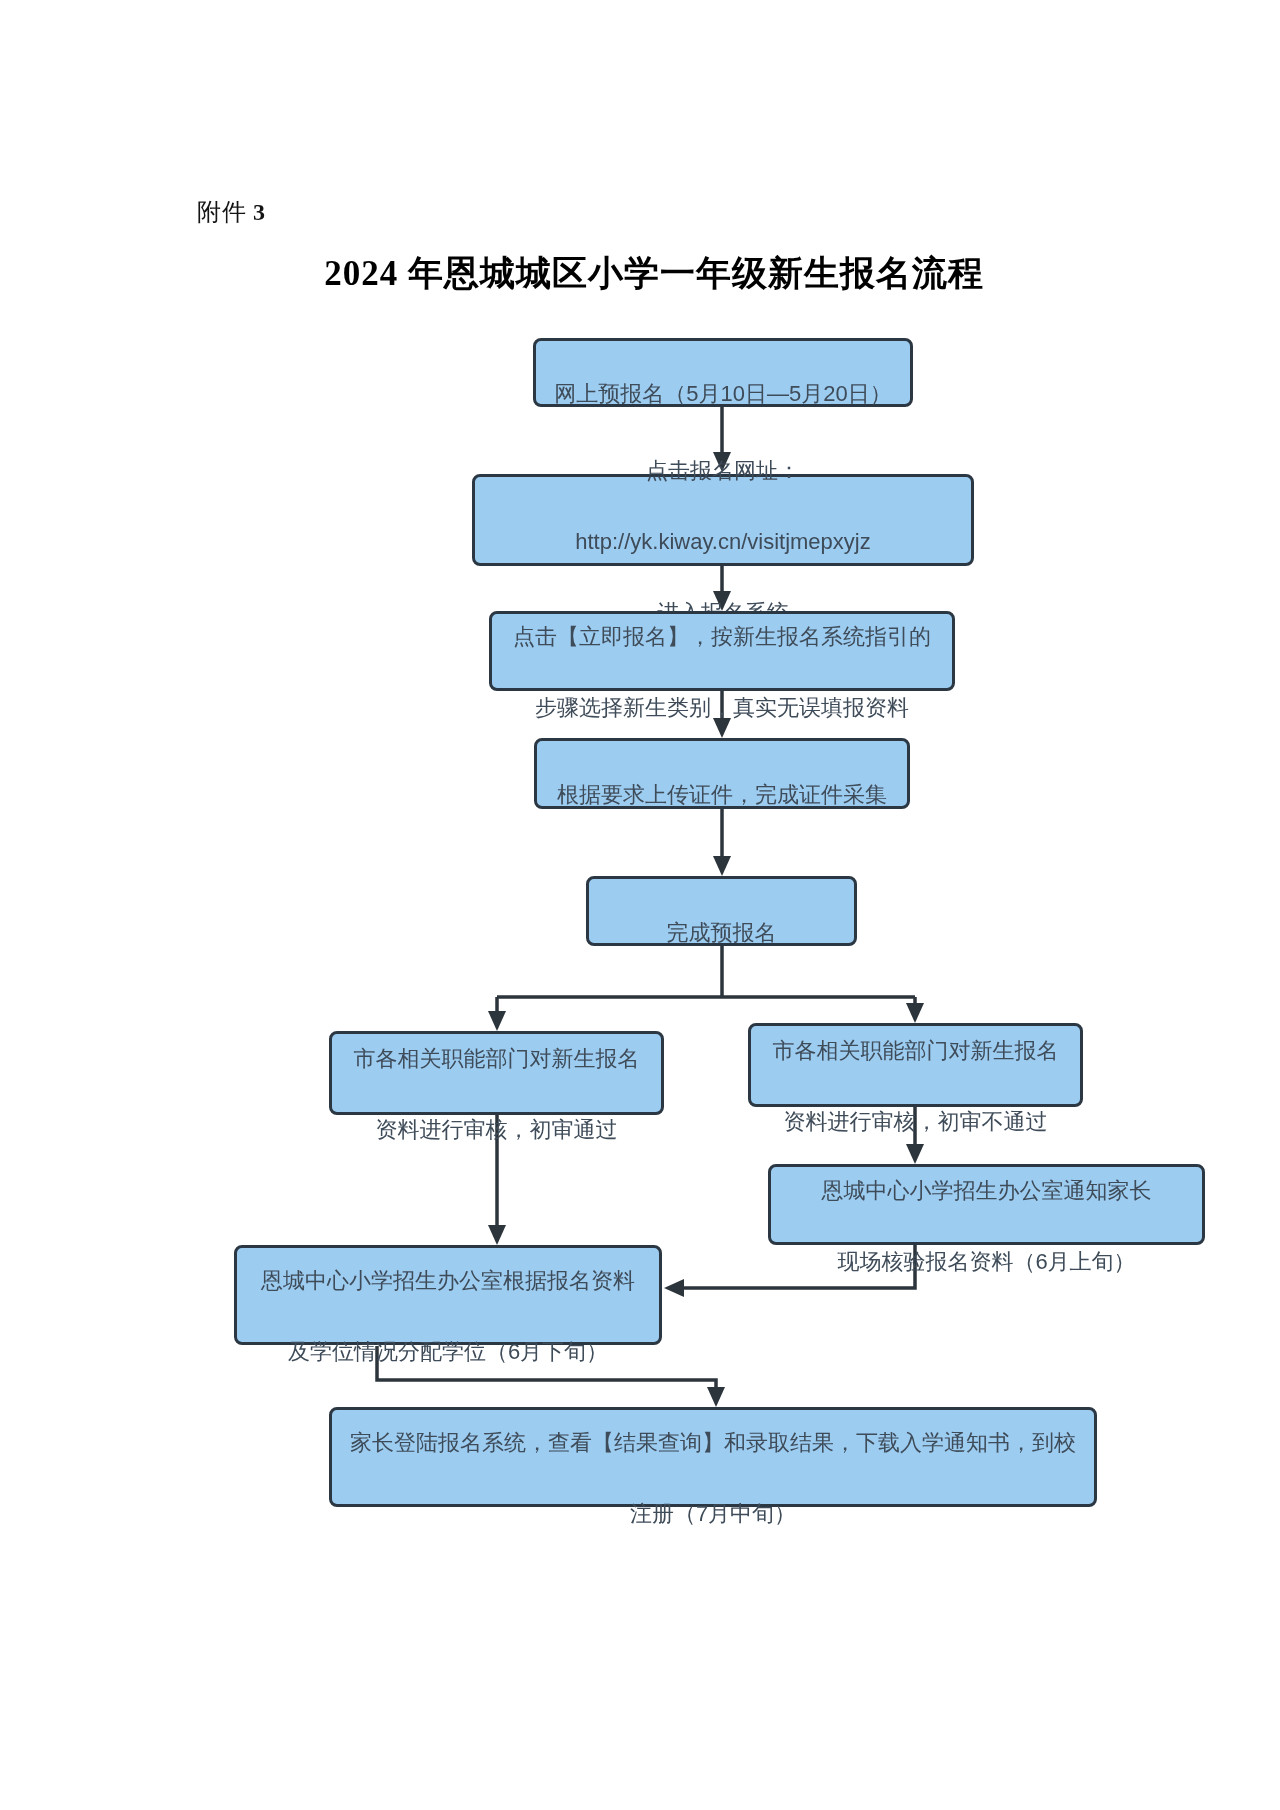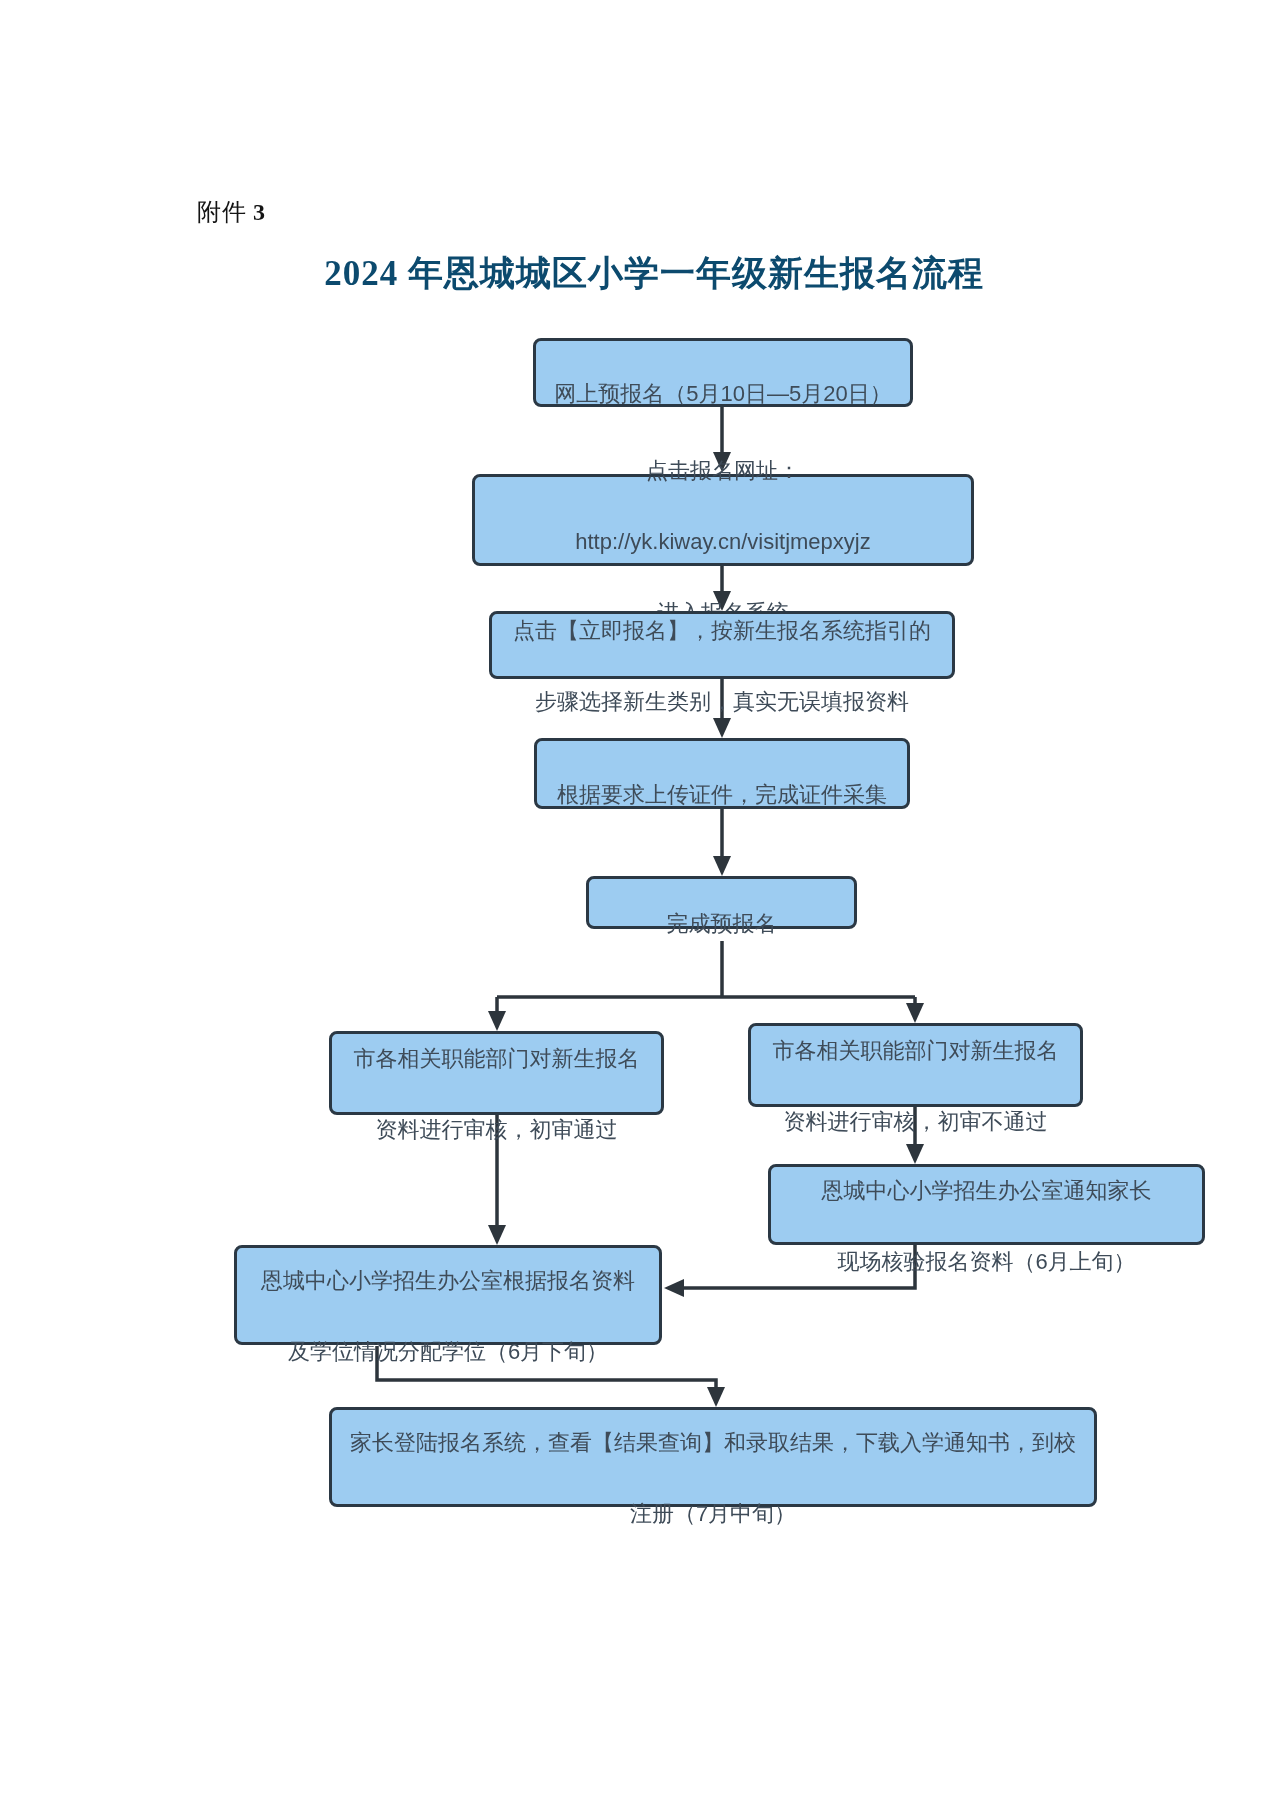--- a/index.html
+++ b/index.html
@@ -25,21 +25,21 @@
     position: absolute;
     left: 0;
     top: 250px;
     width: 100%;
     text-align: center;
     padding-left: 28px;
     box-sizing: border-box;
     font-family: "Liberation Serif", "DejaVu Serif", serif;
     font-weight: 700;
     font-size: 35px;
-    color: #0c4a6e;
+    color: #000000;
     letter-spacing: 1px;
   }
   .flow-box {
     position: absolute;
     box-sizing: border-box;
     background: var(--box-fill, #9dccf1);
     border: 3px solid var(--box-border, #2b3844);
     border-radius: 8px;
     color: var(--box-text, #3e4b58);
     font-size: 22px;
@@ -101,30 +101,30 @@
   <div class="flow-box" style="left:533px; top:338px; width:380px; height:69px;">
     <span>网上预报名（5月10日—5月20日）</span>
   </div>
 
   <div class="flow-box" style="left:472px; top:474px; width:502px; height:92px;">
     <span>点击报名网址：</span>
     <span>http://yk.kiway.cn/visitjmepxyjz</span>
     <span>进入报名系统</span>
   </div>
 
-  <div class="flow-box" style="left:489px; top:611px; width:466px; height:68px;">
+  <div class="flow-box" style="left:489px; top:611px; width:466px; height:80px;">
     <span>点击【立即报名】，按新生报名系统指引的</span>
     <span>步骤选择新生类别，真实无误填报资料</span>
   </div>
 
   <div class="flow-box" style="left:534px; top:738px; width:376px; height:71px;">
     <span>根据要求上传证件，完成证件采集</span>
   </div>
 
-  <div class="flow-box" style="left:586px; top:876px; width:271px; height:53px;">
+  <div class="flow-box" style="left:586px; top:876px; width:271px; height:70px;">
     <span>完成预报名</span>
   </div>
 
   <div class="flow-box" style="left:329px; top:1031px; width:335px; height:84px;">
     <span>市各相关职能部门对新生报名</span>
     <span>资料进行审核，初审通过</span>
   </div>
 
   <div class="flow-box" style="left:748px; top:1023px; width:335px; height:84px;">
     <span>市各相关职能部门对新生报名</span>

